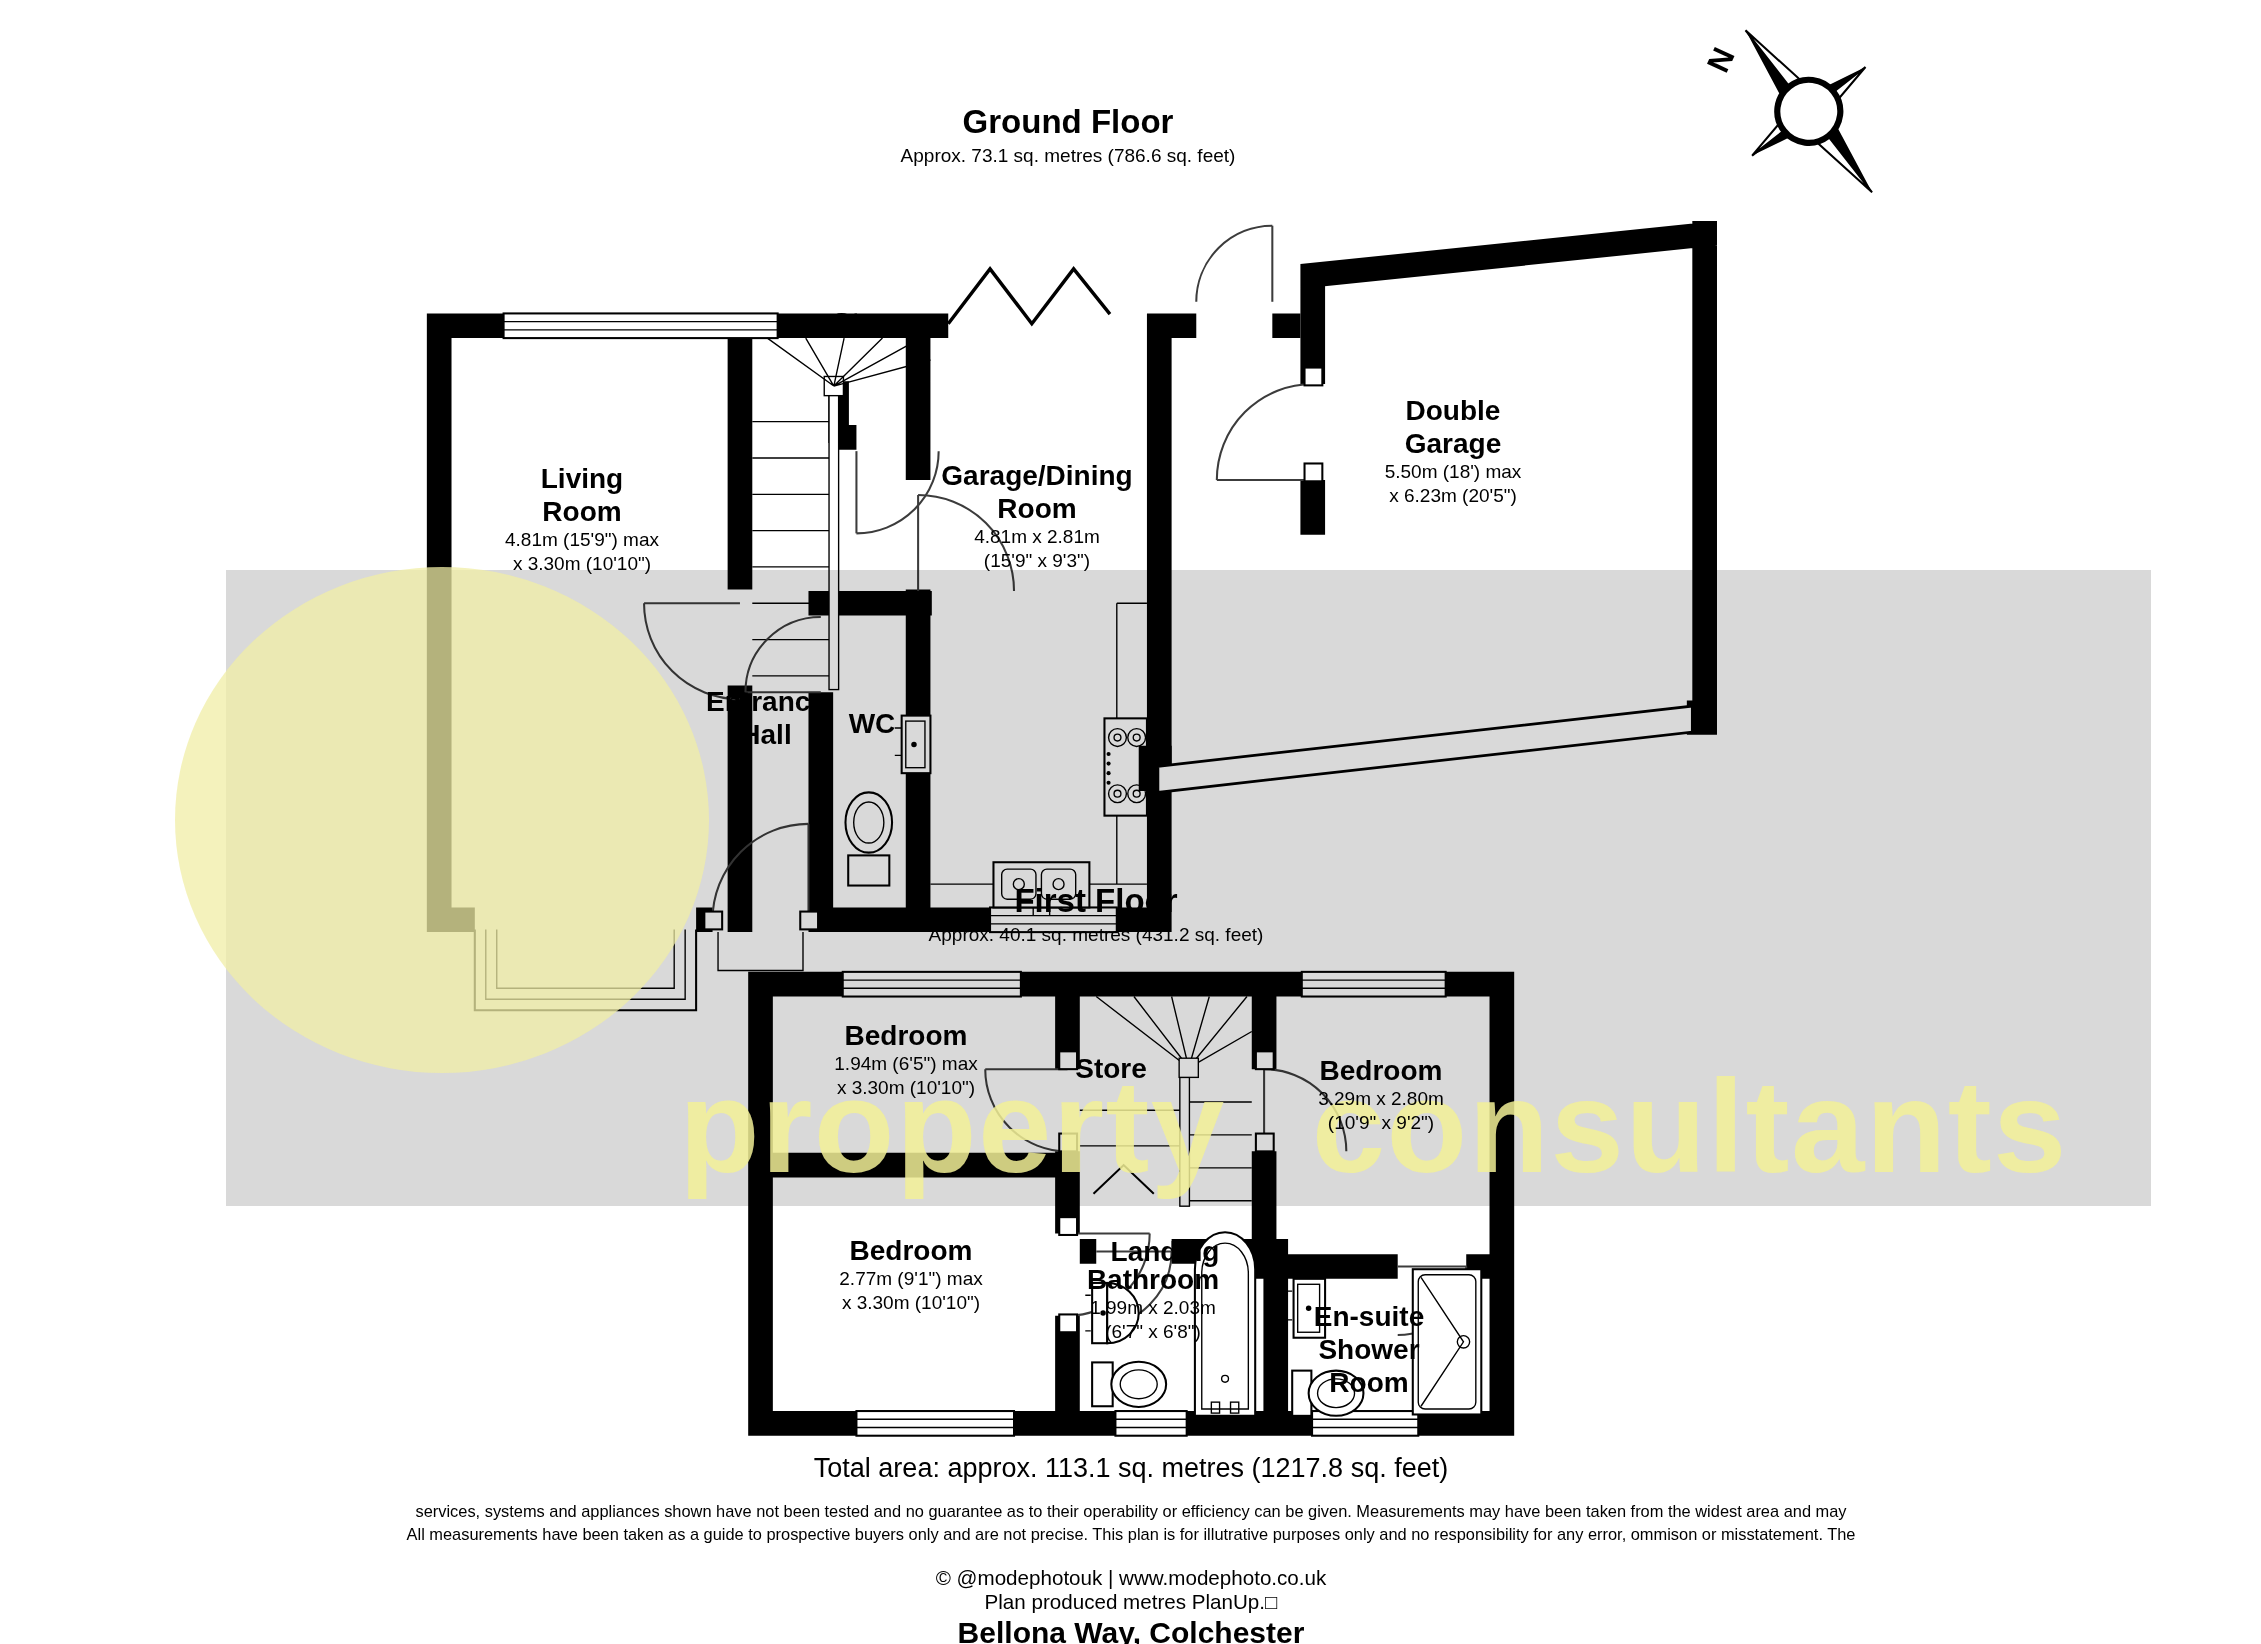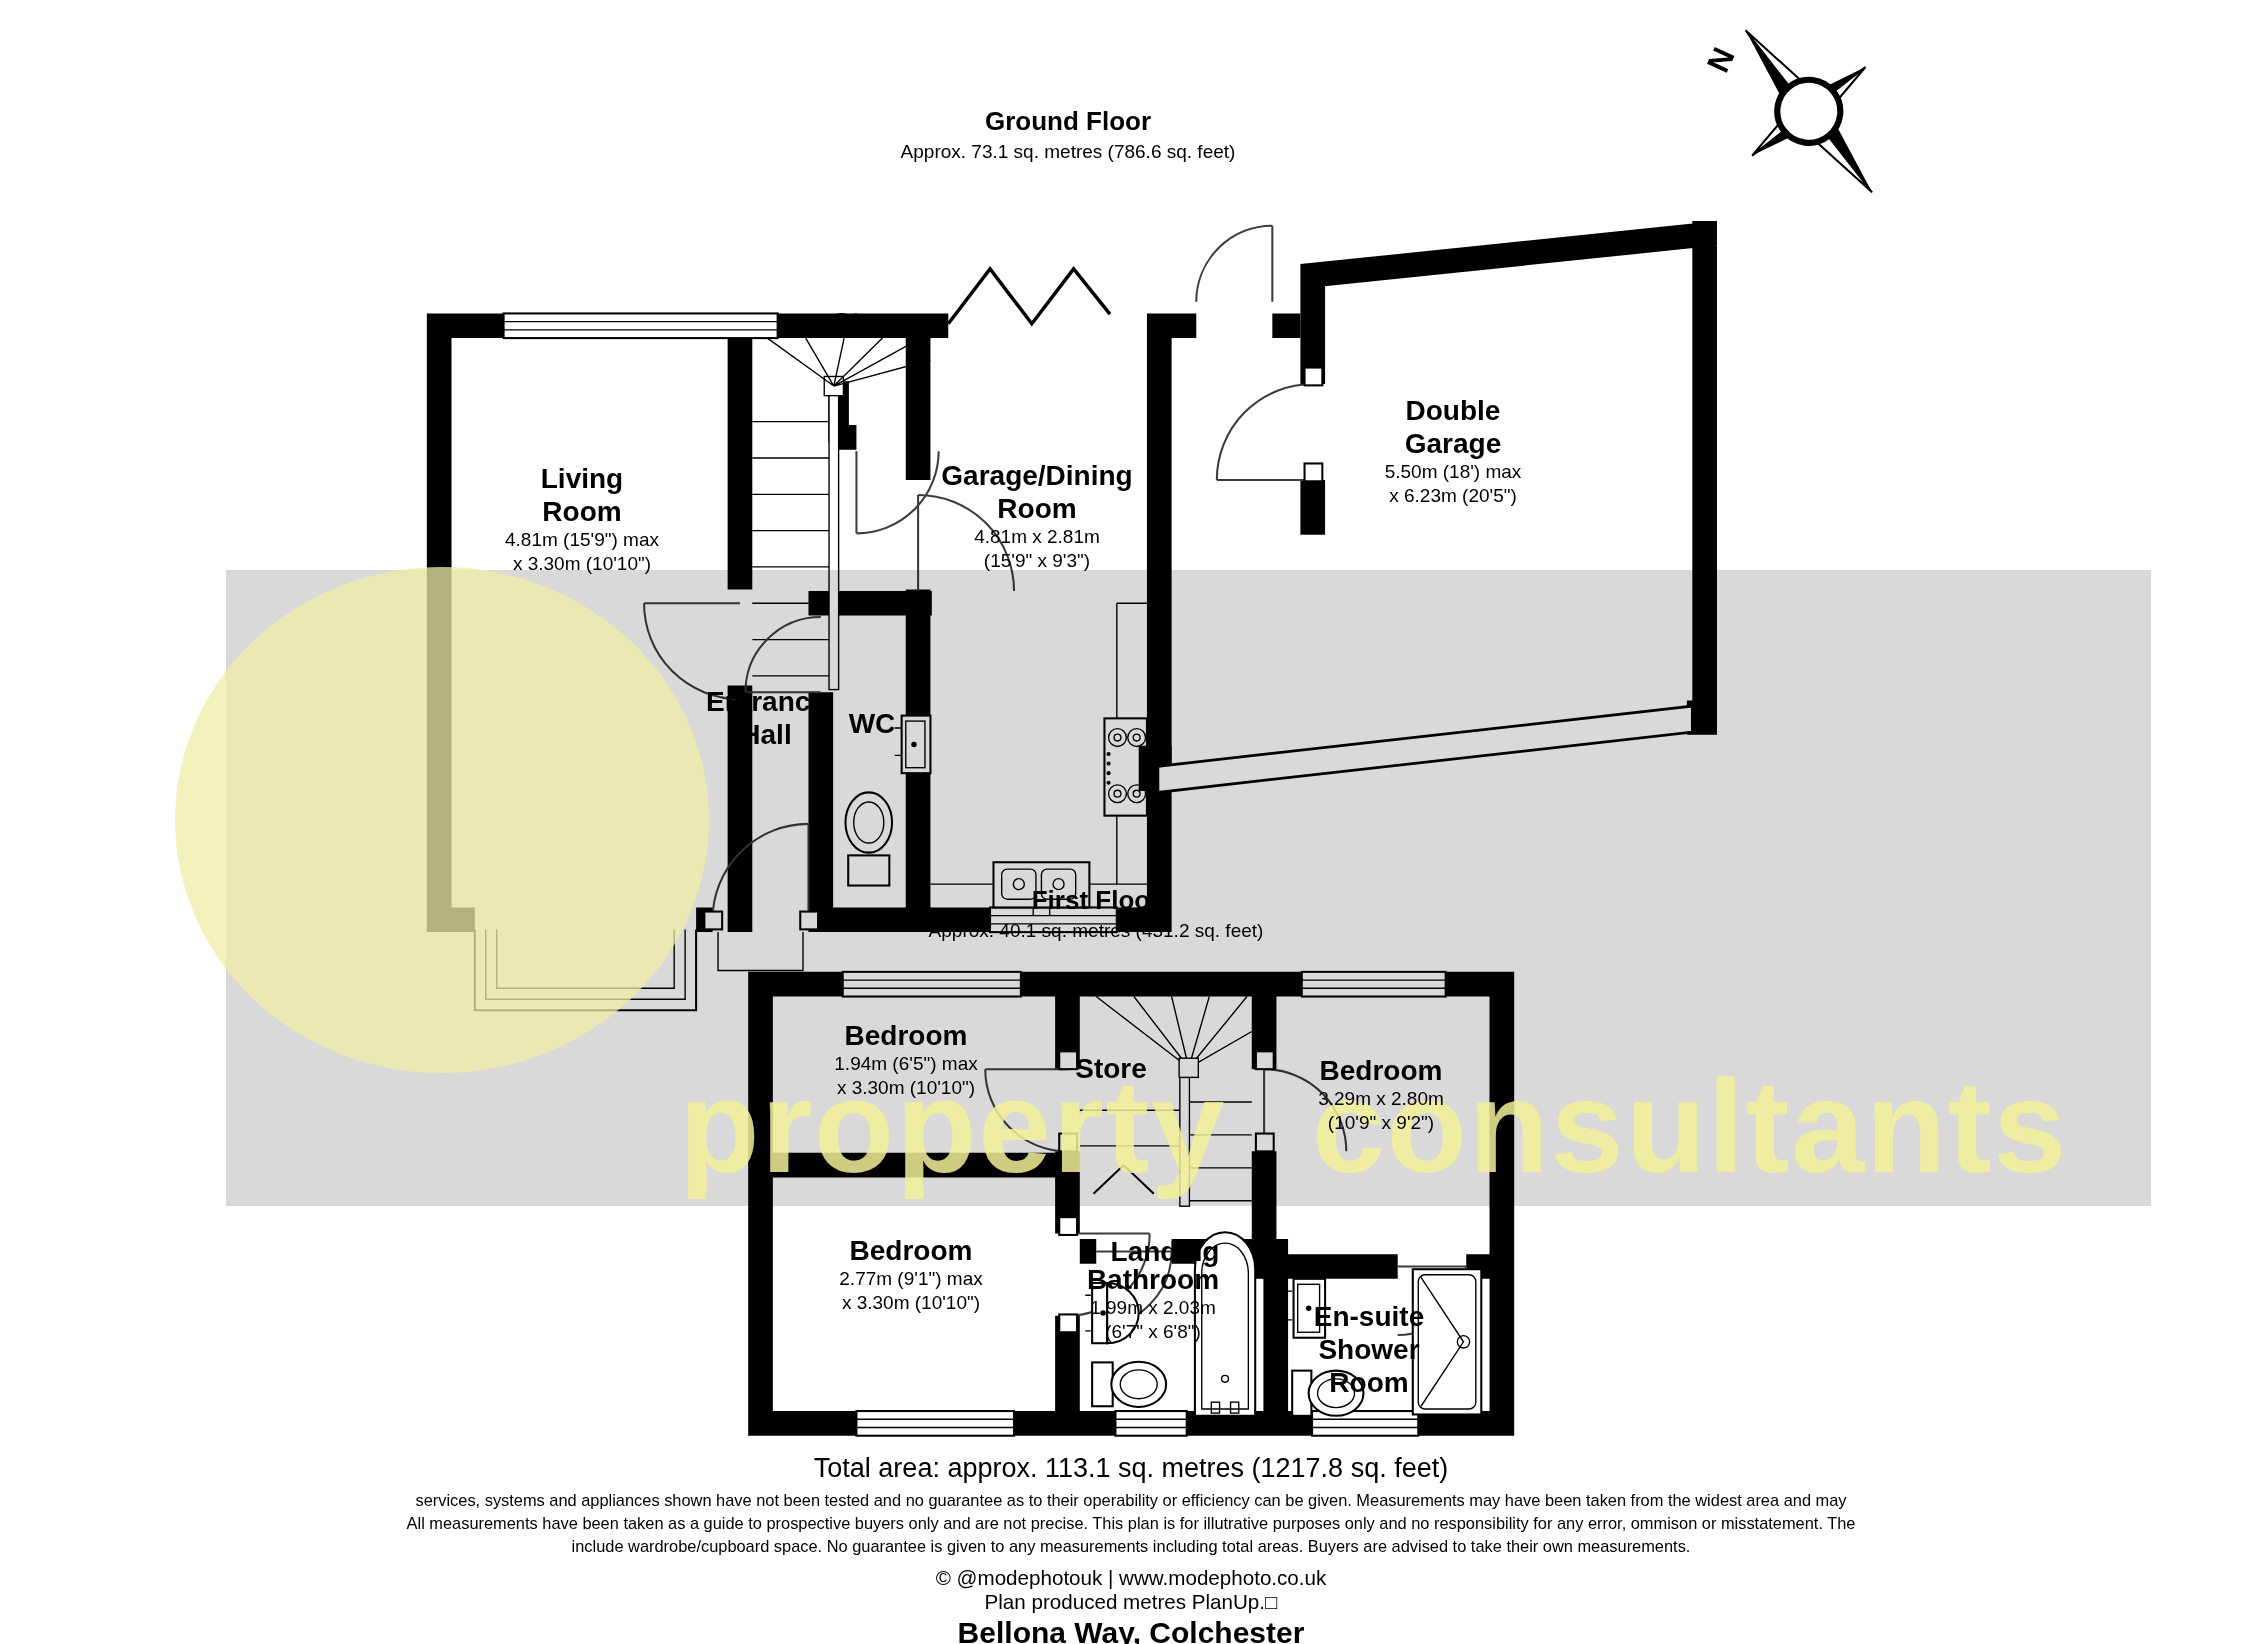--- a/index.html
+++ b/index.html
@@ -26,21 +26,21 @@
   .wm-circle{position:absolute;left:-51px;top:-2.7px;width:534px;height:506px;border-radius:50%;
       background:rgba(240,238,165,0.75);}
   .wm-word{position:absolute;left:13.7px;top:30px;width:1898px;text-align:center;
       font-size:384px;line-height:384px;font-weight:bold;letter-spacing:-12.3px;
       color:rgba(255,255,255,0.80);white-space:nowrap;}
   .wm-sub{position:absolute;left:370px;top:491px;width:1555px;text-align:center;
       font-size:132px;line-height:132px;font-weight:bold;word-spacing:48px;letter-spacing:1.4px;
       color:rgba(242,240,150,0.85);white-space:nowrap;}
   
   .lbl{position:absolute;transform:translate(-50%,-50%);text-align:center;z-index:3;white-space:nowrap;}
-  .ft{font-size:26px;font-weight:bold;line-height:1.2;}
+  .ft{font-size:33px;font-weight:bold;line-height:1.2;}
   .fa{font-size:19px;line-height:1.3;margin-top:2.7px;}
   .rn{font-size:28px;font-weight:bold;line-height:1.18;}
   .rd{font-size:19px;line-height:1.25;}
   .tot{font-size:27px;line-height:1.2;}
   .dsc{font-size:16.4px;line-height:23px;}
   .crd{font-size:20.6px;line-height:24px;}
   .adr{font-size:30px;font-weight:bold;line-height:1.2;}
   .north{font-size:31.5px;font-weight:bold;}
 </style>
 </head>
@@ -354,21 +354,20 @@
     <div class="rn">En-suite</div>
     <div class="rn">Shower</div>
     <div class="rn">Room</div>
   </div>
 
   <div class="lbl tot" style="left:1131px;top:1468px;">Total area: approx. 113.1 sq. metres (1217.8 sq. feet)</div>
 
   <div class="lbl" style="left:1131px;top:1523px;">
     <div class="dsc">services, systems and appliances shown have not been tested and no guarantee as to their operability or efficiency can be given. Measurements may have been taken from the widest area and may</div>
     <div class="dsc">All measurements have been taken as a guide to prospective buyers only and are not precise. This plan is for illutrative purposes only and no responsibility for any error, ommison or misstatement. The</div>
-    <div class="dsc">include wardrobe/cupboard space. No guarantee is given to any measurements including total areas. Buyers are advised to take their own measurements.</div>
   </div>
 
   <div class="lbl crd" style="left:1131px;top:1578px;">© @modephotouk | www.modephoto.co.uk</div>
   <div class="lbl crd" style="left:1131px;top:1602px;">Plan produced metres PlanUp.□</div>
 
   <div class="lbl adr" style="left:1131px;top:1633px;">Bellona Way, Colchester</div>
 
 </div>
 
 

